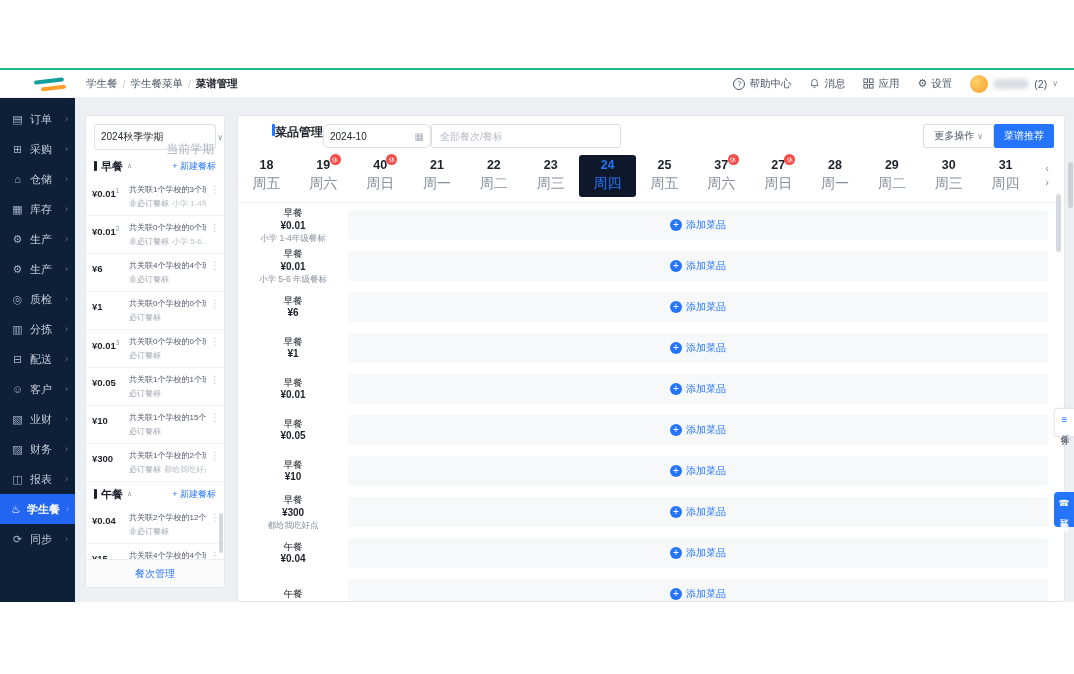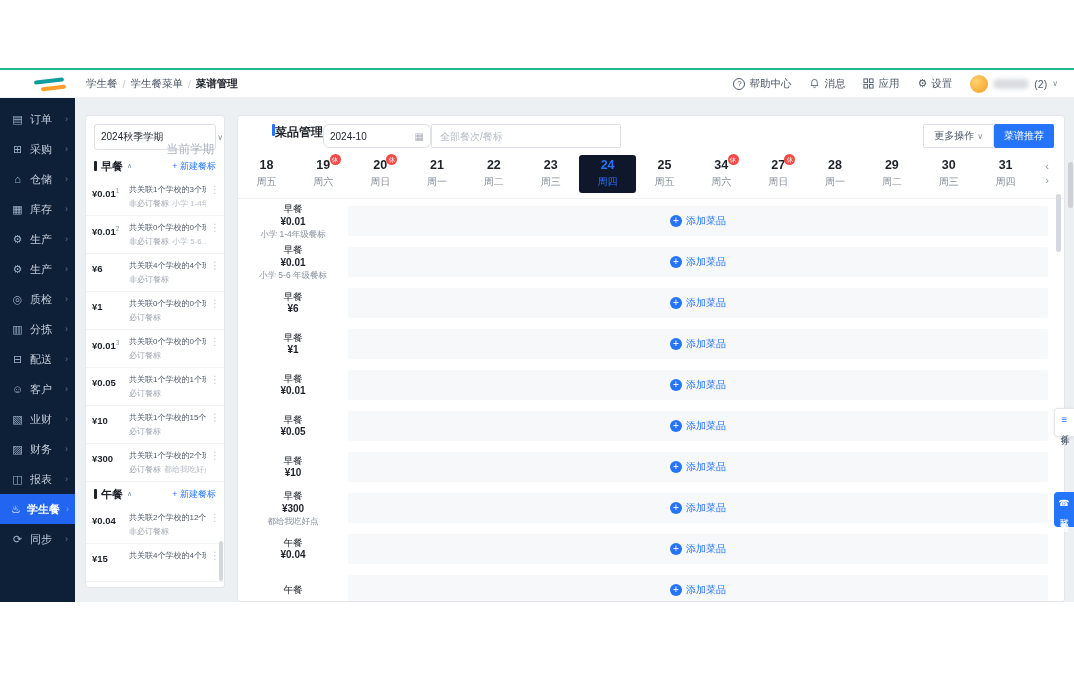--- a/index.html
+++ b/index.html
@@ -77,21 +77,21 @@
   .search::placeholder{color:#b6bcc6;}
   .spacer{flex:1;}
   .btn{height:24px;border-radius:2px;font-size:10px;padding:0 10px;display:flex;align-items:center;gap:3px;cursor:pointer;border:none;font-family:inherit;white-space:nowrap;}
   .btn.ghost{background:#fff;border:1px solid #dde0e6;color:#4e5969;}
   .btn.primary{background:#2475fc;color:#fff;}
 
   .cal-row{display:flex;align-items:center;border-bottom:1px solid #f0f1f3;padding:0 4px 5px 0;flex-shrink:0;}
   .cal-days{flex:1;display:flex;}
   .cal-cell{flex:1;display:flex;flex-direction:column;align-items:center;justify-content:center;gap:2px;padding:4px 0;cursor:pointer;border-radius:3px;}
   .cal-daynum{font-size:12.5px;font-weight:bold;color:#1d2129;position:relative;line-height:1.1;}
-  .cal-week{font-size:10px;color:#86909c;}
+  .cal-week{font-size:14px;color:#86909c;}
   .cal-cell.selected{background:#0f172a;}
   .cal-cell.selected .cal-daynum,.cal-cell.selected .cal-week{color:#2475fc;}
   .cal-badge{position:absolute;top:-5px;left:95%;min-width:11px;height:11px;line-height:11px;border-radius:6px;background:#f54a45;color:#fff;font-size:6.5px;font-style:normal;text-align:center;padding:0 1px;font-weight:normal;}
   .cal-nav{width:26px;display:flex;flex-direction:column;align-items:center;justify-content:center;gap:3px;color:#86909c;font-size:11px;}
   .cal-nav span{cursor:pointer;line-height:1;}
 
   .rows{flex:1;overflow:hidden;padding-top:2px;}
   .menu-row{height:41px;display:flex;align-items:center;}
   .row-meta{width:110px;display:flex;flex-direction:column;align-items:center;justify-content:center;gap:1px;line-height:1.25;flex-shrink:0;}
   .row-meal{font-size:9.5px;}
@@ -370,20 +370,21 @@
               <span class="std-price"><span>¥15</span></span>
               <span class="std-info">
                 <span class="std-l1">共关联4个学校的4个班级</span>
 
               </span>
               <i class="std-more">⋮</i>
             </div>
           </div>
         <span class="panel-scroll"></span>
       </div>
+      <div class="panel-foot">餐次管理</div>
     </section>
 
     <section class="main">
       <div class="main-head">
         <span class="title-bar"></span>
         <b class="main-title">菜品管理</b>
         <div class="date-box">
           <span>2024-10</span>
           <i class="cal-icon">▦</i>
         </div>
@@ -403,21 +404,21 @@
               <span class="cal-daynum"><span>18</span></span>
               <span class="cal-week">周五</span>
             </div>
 
             <div class="cal-cell">
               <span class="cal-daynum"><span>19</span><i class="cal-badge">休</i></span>
               <span class="cal-week">周六</span>
             </div>
 
             <div class="cal-cell">
-              <span class="cal-daynum"><span>20</span><i class="cal-badge">休</i></span>
+              <span class="cal-daynum"><span>40</span><i class="cal-badge">休</i></span>
               <span class="cal-week">周日</span>
             </div>
 
             <div class="cal-cell">
               <span class="cal-daynum"><span>21</span></span>
               <span class="cal-week">周一</span>
             </div>
 
             <div class="cal-cell">
               <span class="cal-daynum"><span>22</span></span>
@@ -433,21 +434,21 @@
               <span class="cal-daynum"><span>24</span></span>
               <span class="cal-week">周四</span>
             </div>
 
             <div class="cal-cell">
               <span class="cal-daynum"><span>25</span></span>
               <span class="cal-week">周五</span>
             </div>
 
             <div class="cal-cell">
-              <span class="cal-daynum"><span>34</span><i class="cal-badge">休</i></span>
+              <span class="cal-daynum"><span>37</span><i class="cal-badge">休</i></span>
               <span class="cal-week">周六</span>
             </div>
 
             <div class="cal-cell">
               <span class="cal-daynum"><span>27</span><i class="cal-badge">休</i></span>
               <span class="cal-week">周日</span>
             </div>
 
             <div class="cal-cell">
               <span class="cal-daynum"><span>28</span></span>

